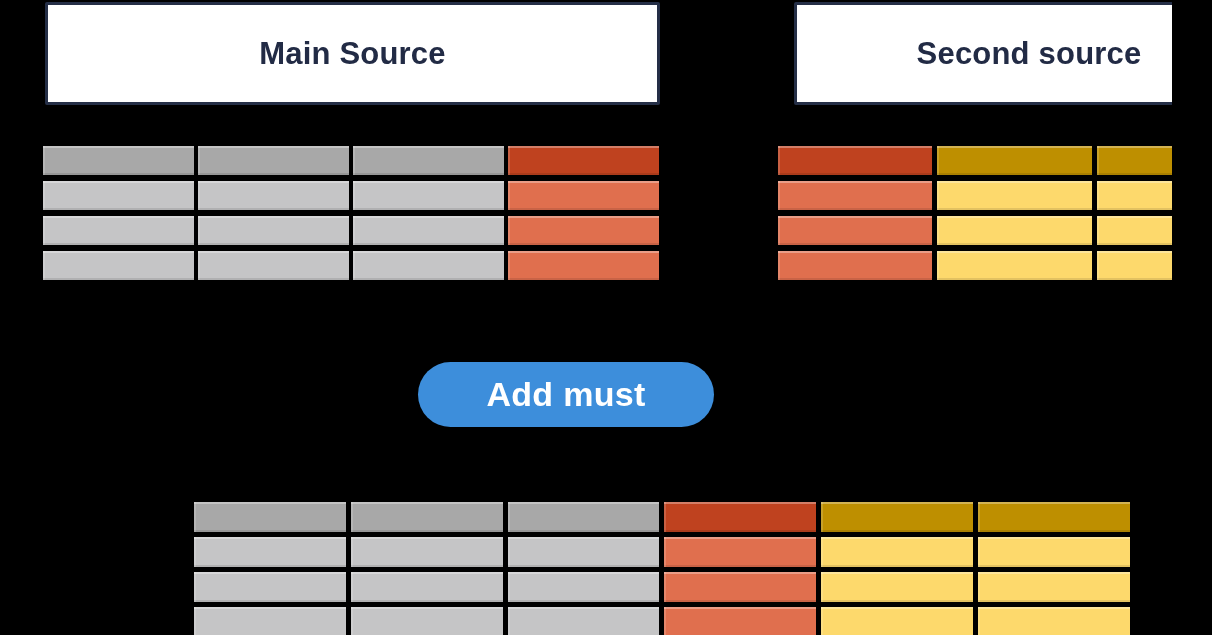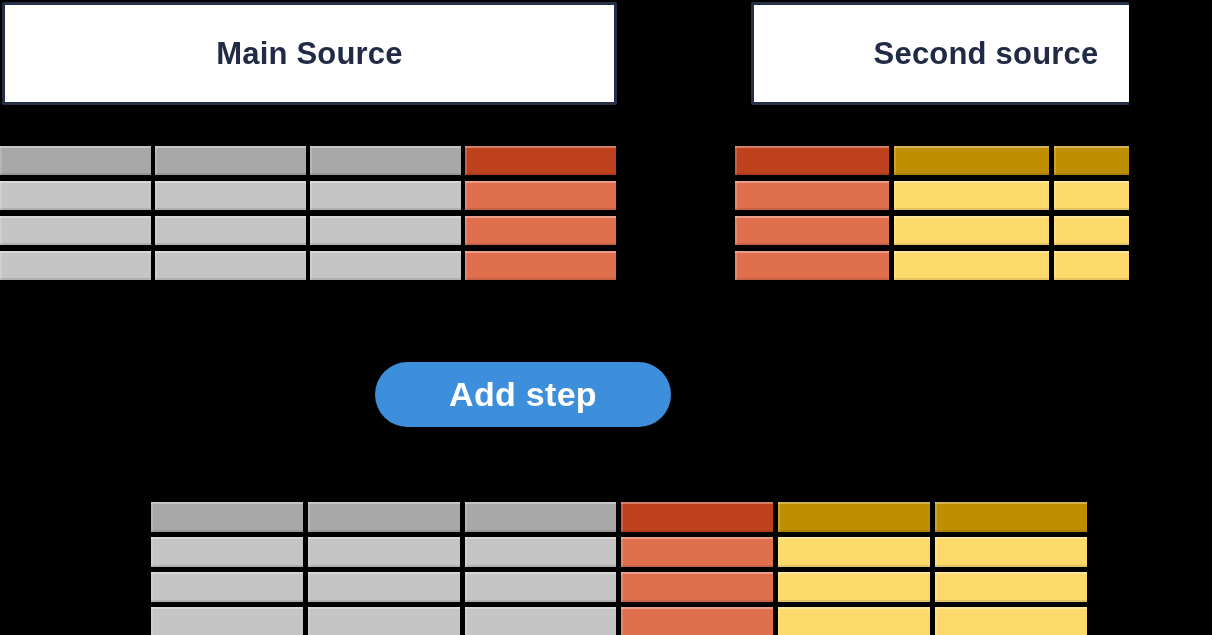--- a/index.html
+++ b/index.html
@@ -7,20 +7,21 @@
     padding: 0;
     background: #000000;
   }
   .stage {
     position: relative;
     width: 1129px;
     height: 635px;
     background: var(--background, #000);
     overflow: hidden;
     font-family: "Liberation Sans", sans-serif;
+    margin-left: 43px;
   }
 
   
   .label-box {
     position: absolute;
     background: var(--box-background, #fff);
     border: 3px solid var(--box-border, #252F47);
     border-radius: 2px;
     display: flex;
     flex-direction: column;
@@ -142,21 +143,21 @@
       <div class="cell gold-row"></div>
       <div class="cell red-row"></div>
       <div class="cell gold-row"></div>
       <div class="cell gold-row"></div>
       <div class="cell red-row"></div>
       <div class="cell gold-row"></div>
       <div class="cell gold-row"></div>
     </div>
 
   <button class="add-step">
-    <span>Add step</span>
+    <span>Add must</span>
   </button>
 
   <div class="cell-table table-result" style="grid-template-columns: repeat(6, 1fr);">
       <div class="cell gray-header"></div>
       <div class="cell gray-header"></div>
       <div class="cell gray-header"></div>
       <div class="cell red-header"></div>
       <div class="cell gold-header"></div>
       <div class="cell gold-header"></div>
       <div class="cell gray-row"></div>

